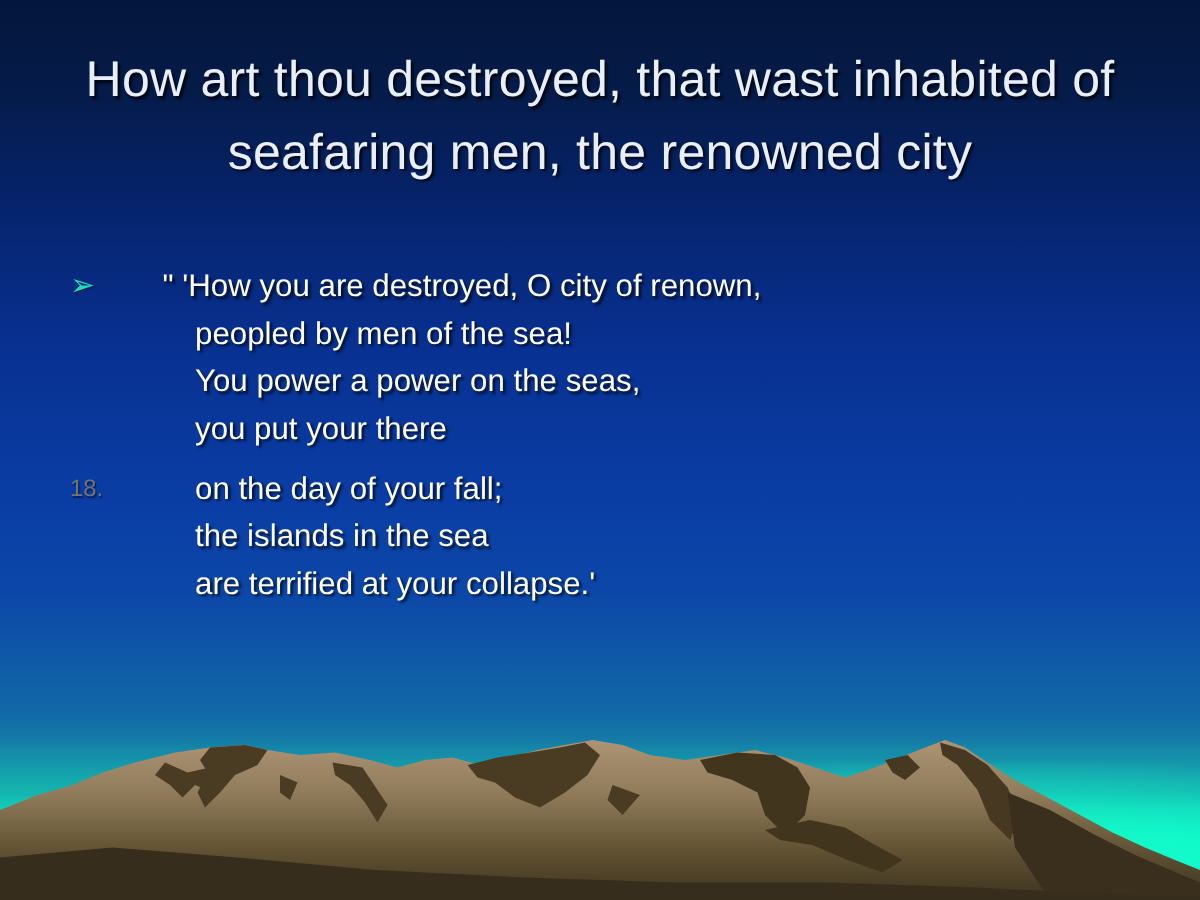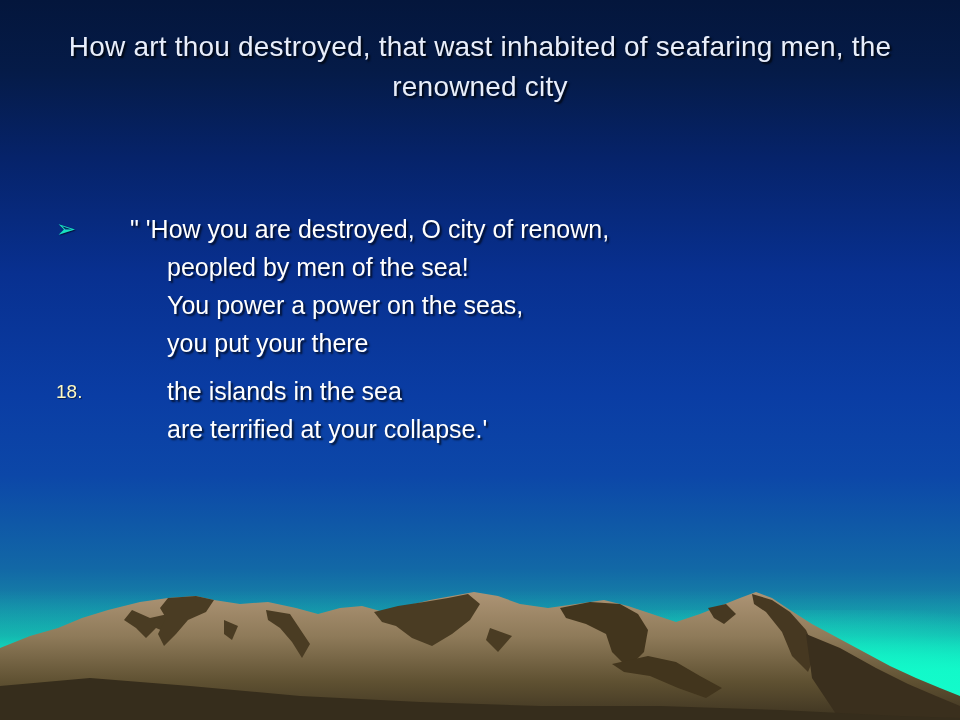--- a/index.html
+++ b/index.html
@@ -64,21 +64,21 @@
   }
 
   
   #title {
     position: absolute;
     left: 40px;
     top: 8px;
     width: 880px;
     text-align: center;
     color: #e8eefb;
-    font-size: 28px;
+    font-size: 40px;
     line-height: 1.45;
     font-weight: normal;
     letter-spacing: 0.2px;
     text-shadow: 2px 2px 2px rgba(0,0,0,0.78);
     white-space: pre-line;
   }
 
   
   #body-area {
     position: absolute;
@@ -98,33 +98,33 @@
     line-height: 38px;
     padding-left: 10px;
     box-sizing: border-box;
   }
   .marker.arrow {
     color: #18e0c0;
     font-size: 24px;
     text-shadow: 1px 1px 1px rgba(0,0,0,0.55);
   }
   .marker.num {
-    color: #fef9c3;
+    color: #737373;
     font-size: 19px;
     line-height: 40px;
     text-shadow: 1px 1px 1px rgba(0,0,0,0.5);
   }
   .lines {
     flex: 1 1 auto;
     font-size: 25px;
     line-height: 38px;
     color: #ffffff;
     text-shadow: 2px 2px 2px rgba(0,0,0,0.7);
   }
-  .lines .ln { white-space: pre; margin-left: 11px; }
+  .lines .ln { white-space: pre; }
   .lines .ln.first { margin-left: -26px; }
 </style>
 </head>
 <body>
 
 <div id="slide">
 
   <div id="sky"></div>
   <div id="glow"></div>
   <div id="glow2"></div>
@@ -177,19 +177,20 @@
         <div class="ln first">" 'How you are destroyed, O city of renown,</div>
         <div class="ln">peopled by men of the sea!</div>
         <div class="ln">You power a power on the seas,</div>
         <div class="ln">you put your there</div>
       </div>
     </div>
 
     <div class="block">
       <div class="marker num">18.</div>
       <div class="lines">
+        <div class="ln">on the day of your fall;</div>
         <div class="ln">the islands in the sea</div>
         <div class="ln">are terrified at your collapse.'</div>
       </div>
     </div>
 
   </div>
 </div>
 
 </body></html>

